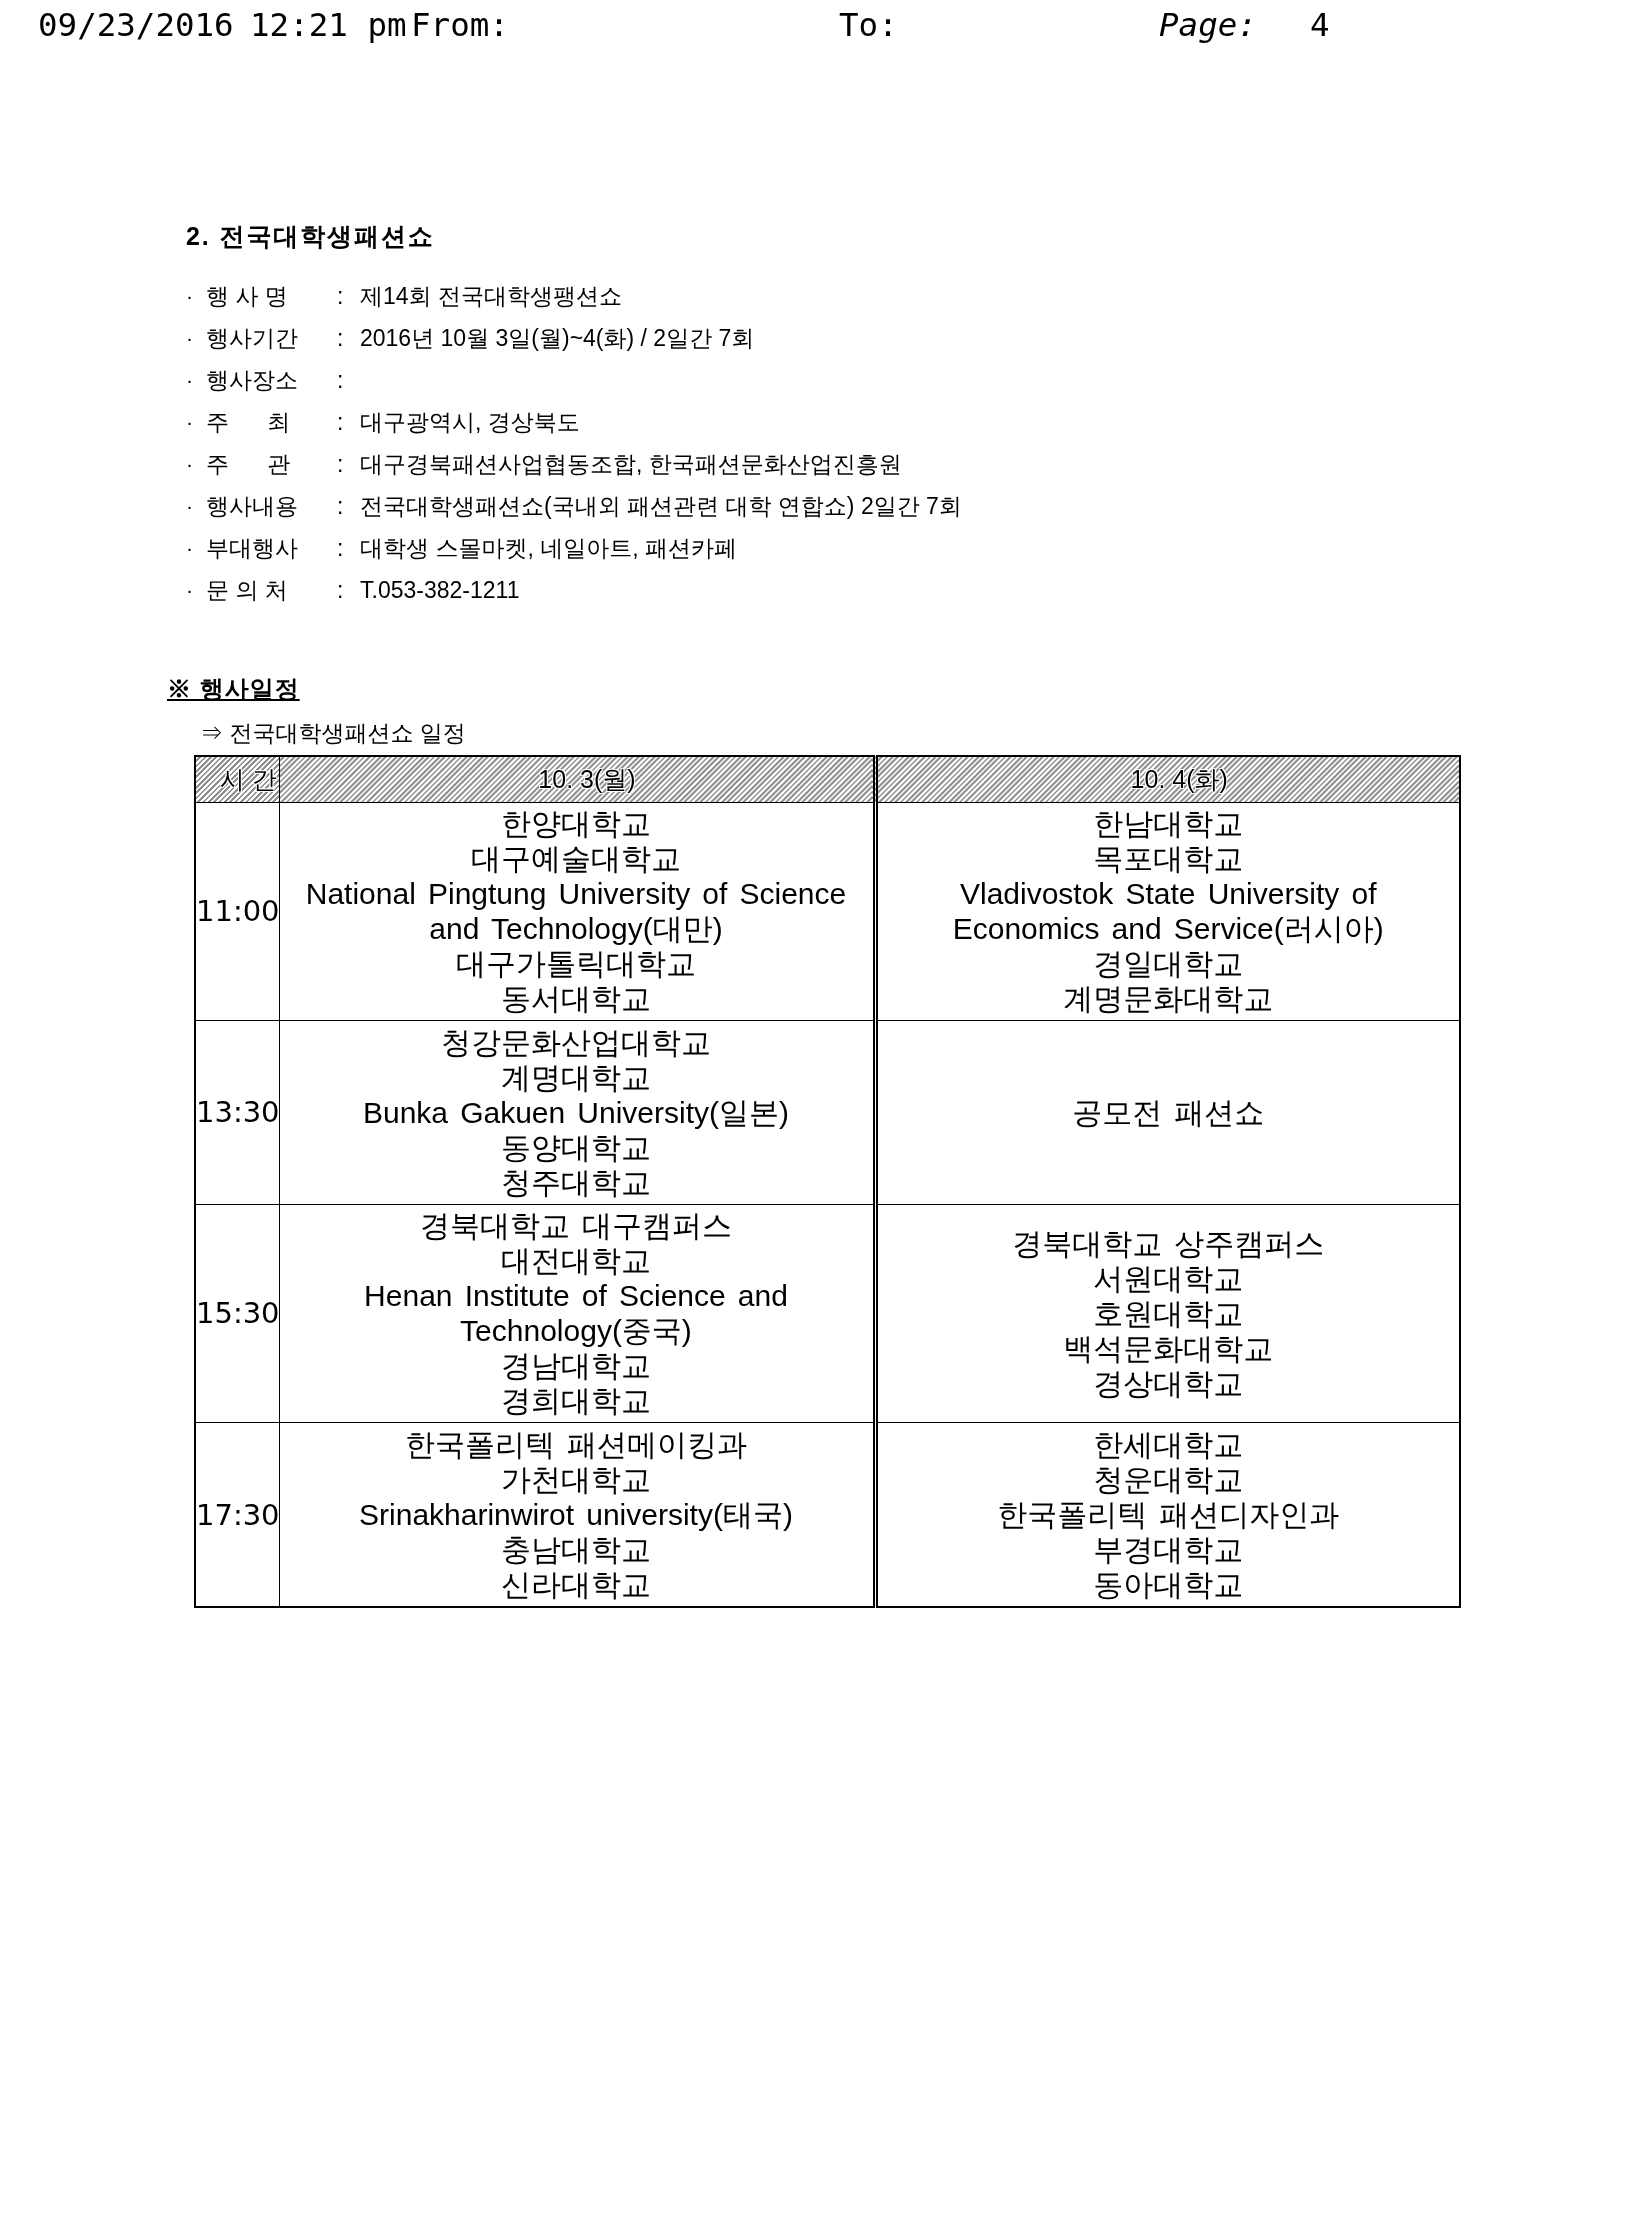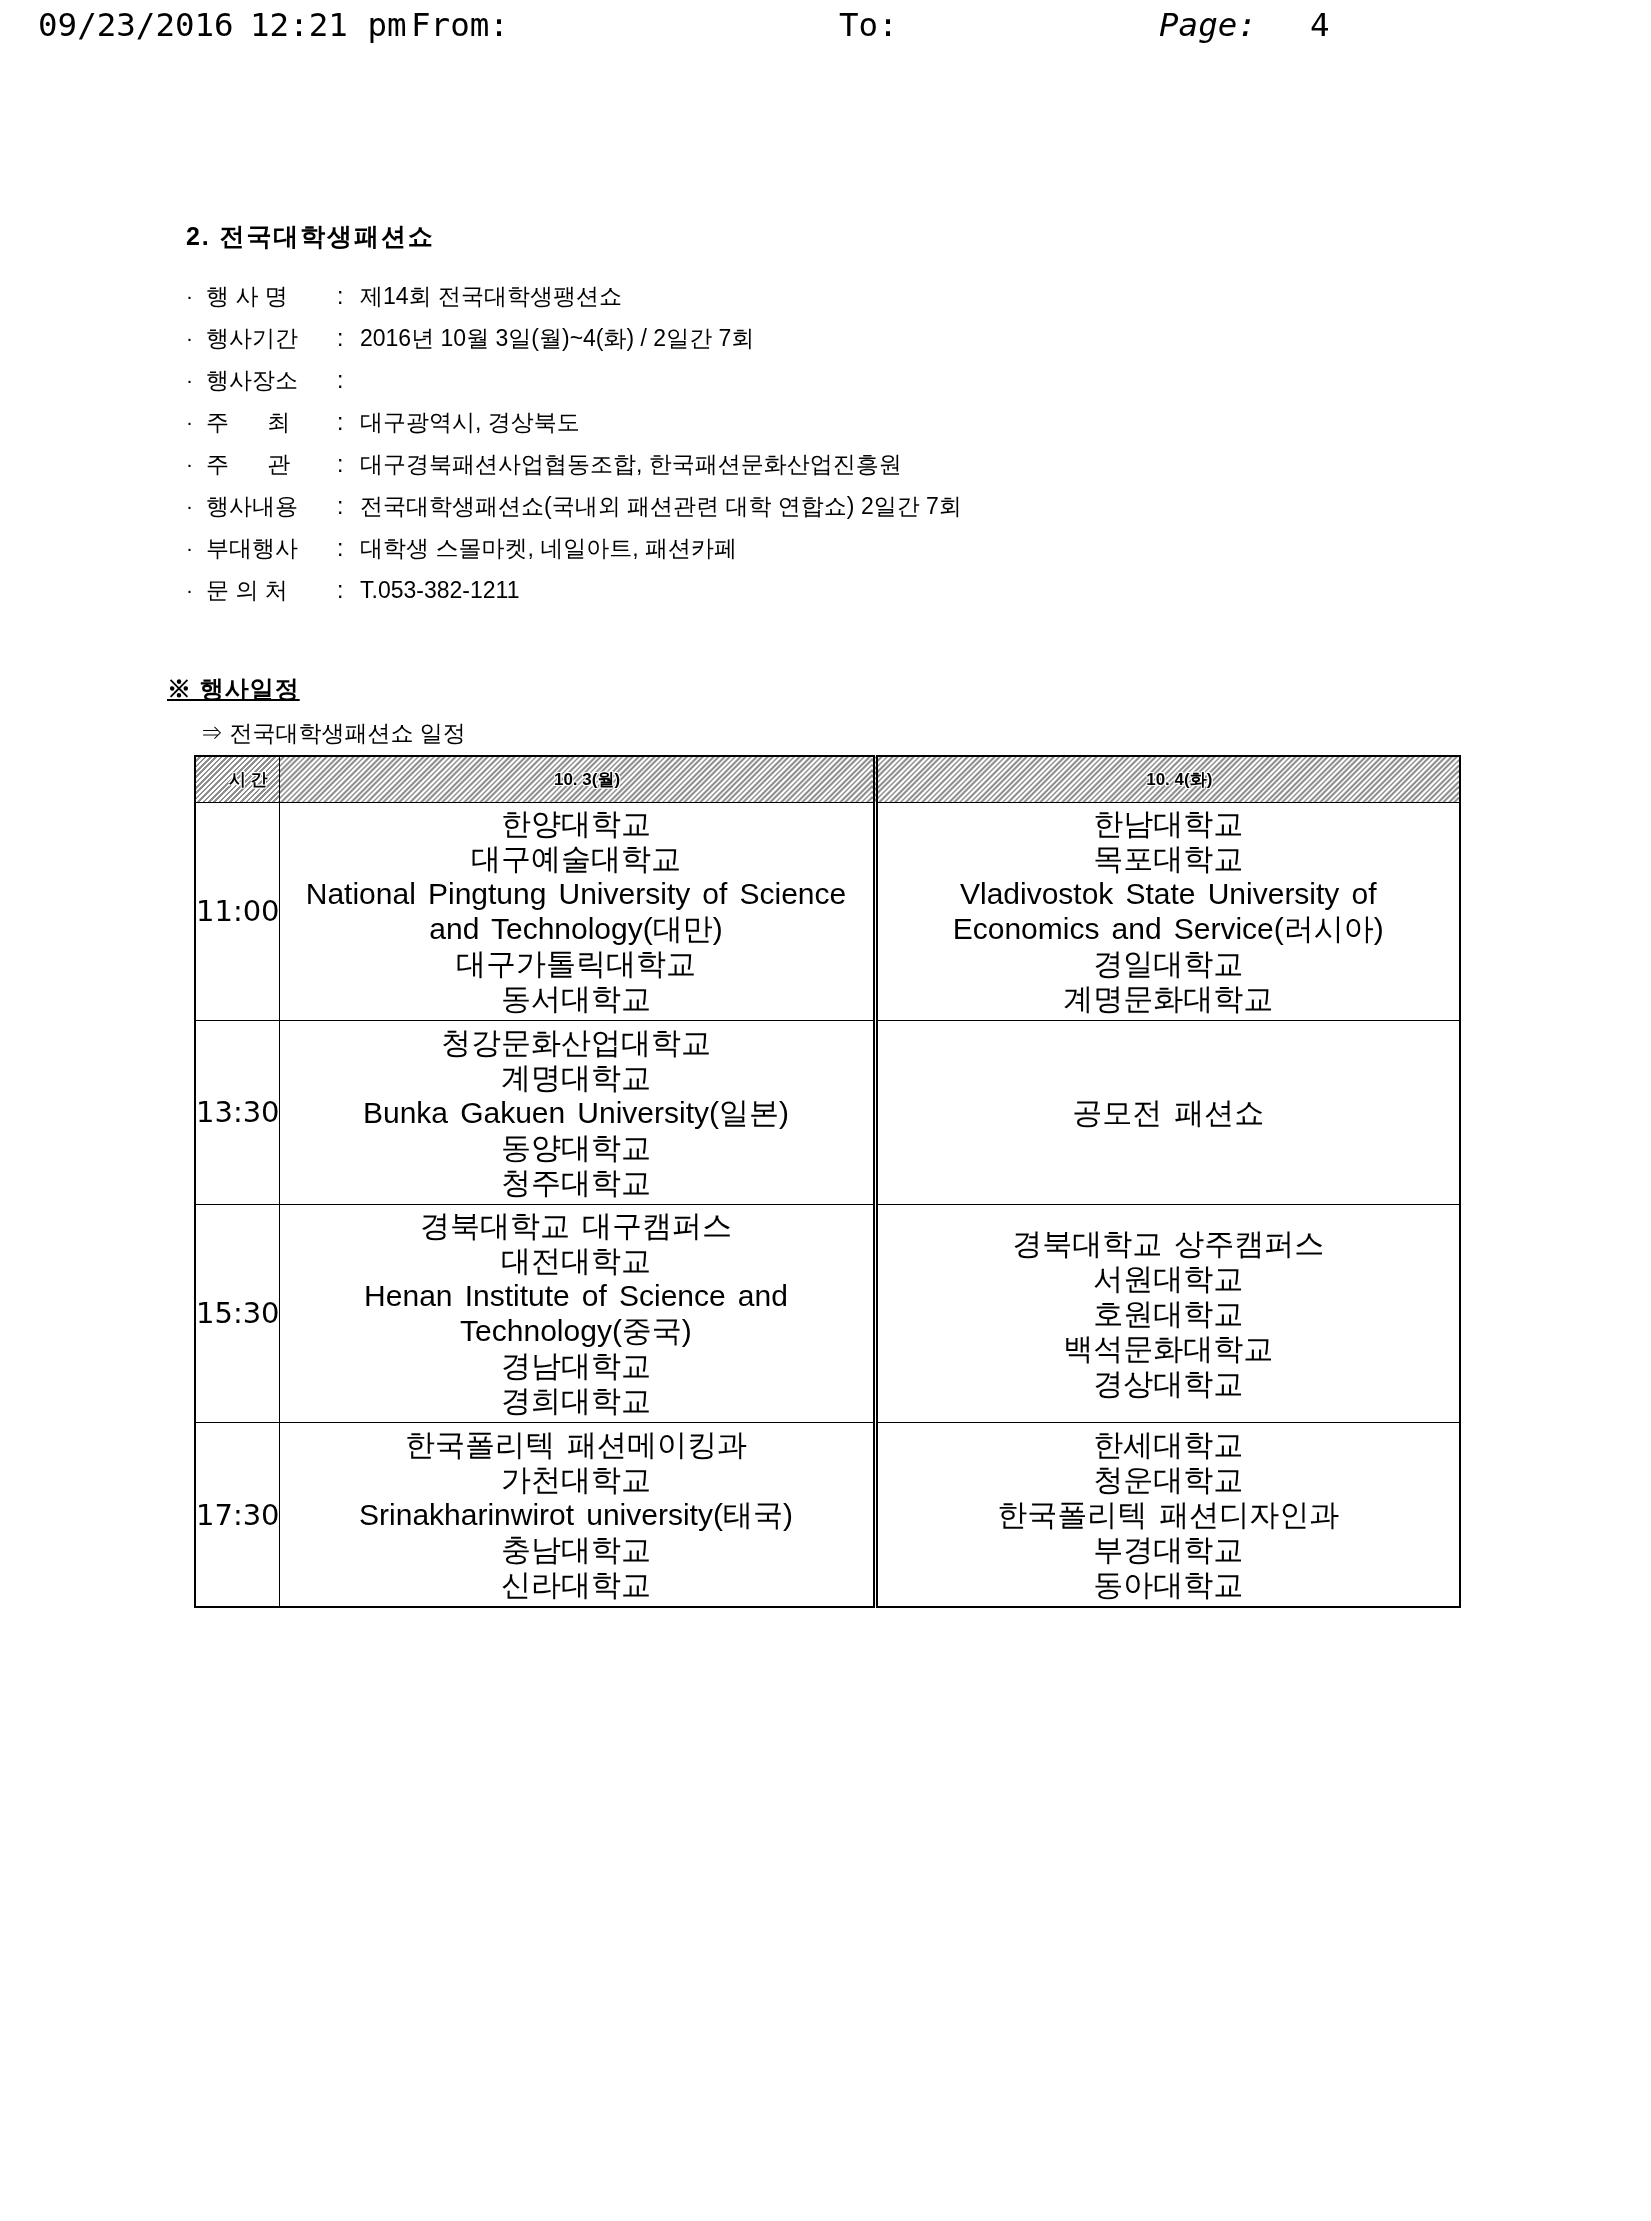--- a/index.html
+++ b/index.html
@@ -56,21 +56,21 @@
   
   .schedule-table {
     position: absolute; top: 755px; left: 194px;
     width: 1266px;
     border-collapse: collapse; table-layout: fixed;
     border: 2.9px solid #000;
   }
   .schedule-table th, .schedule-table td { border: 1.9px solid #000; }
   .schedule-table th {
     height: 46px;
-    font-size: 17px; font-weight: bold;
+    font-size: 25px; font-weight: normal;
     background: repeating-linear-gradient(135deg, #ffffff 0px, #ffffff 1.9px, #8f8f8f 1.9px, #8f8f8f 3.8px);
     text-shadow: -1px -1px 0 #fff, 1px -1px 0 #fff, -1px 1px 0 #fff, 1px 1px 0 #fff;
     padding-left: 22px;
   }
   .time-cell {
     text-align: right; vertical-align: middle;
     font-size: 29px;
     font-family: "DejaVu Sans", sans-serif;
   }
   .day-cell {

